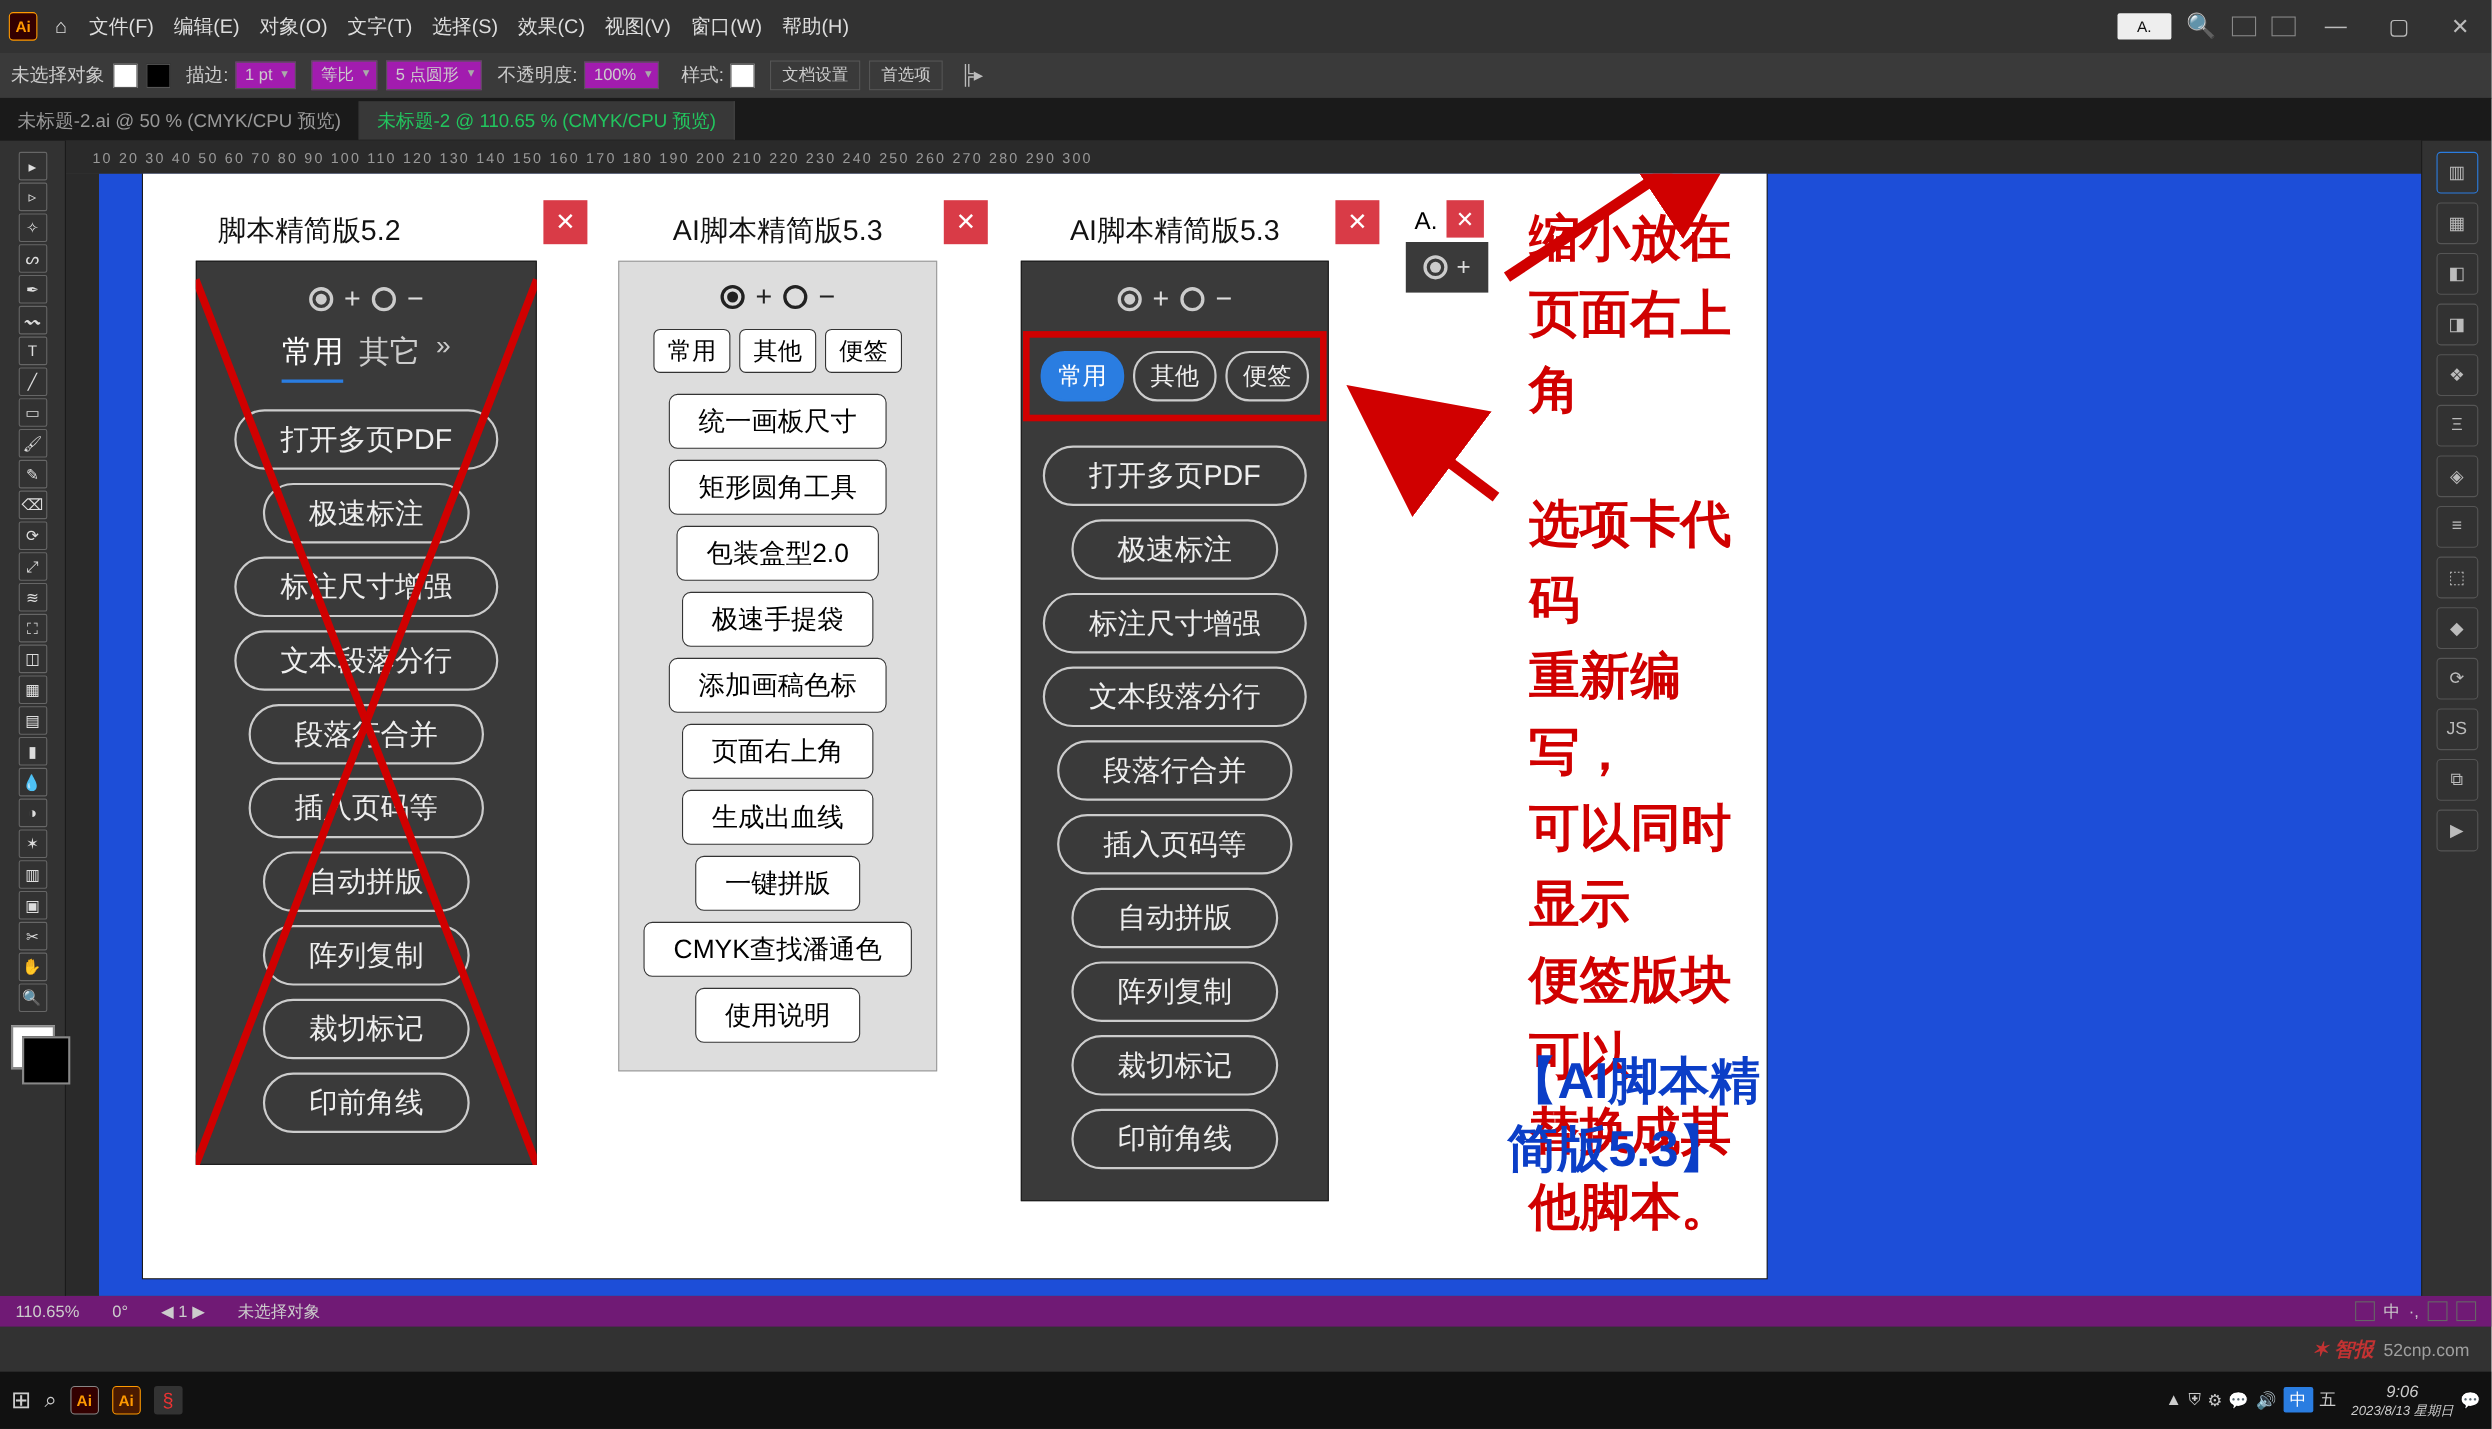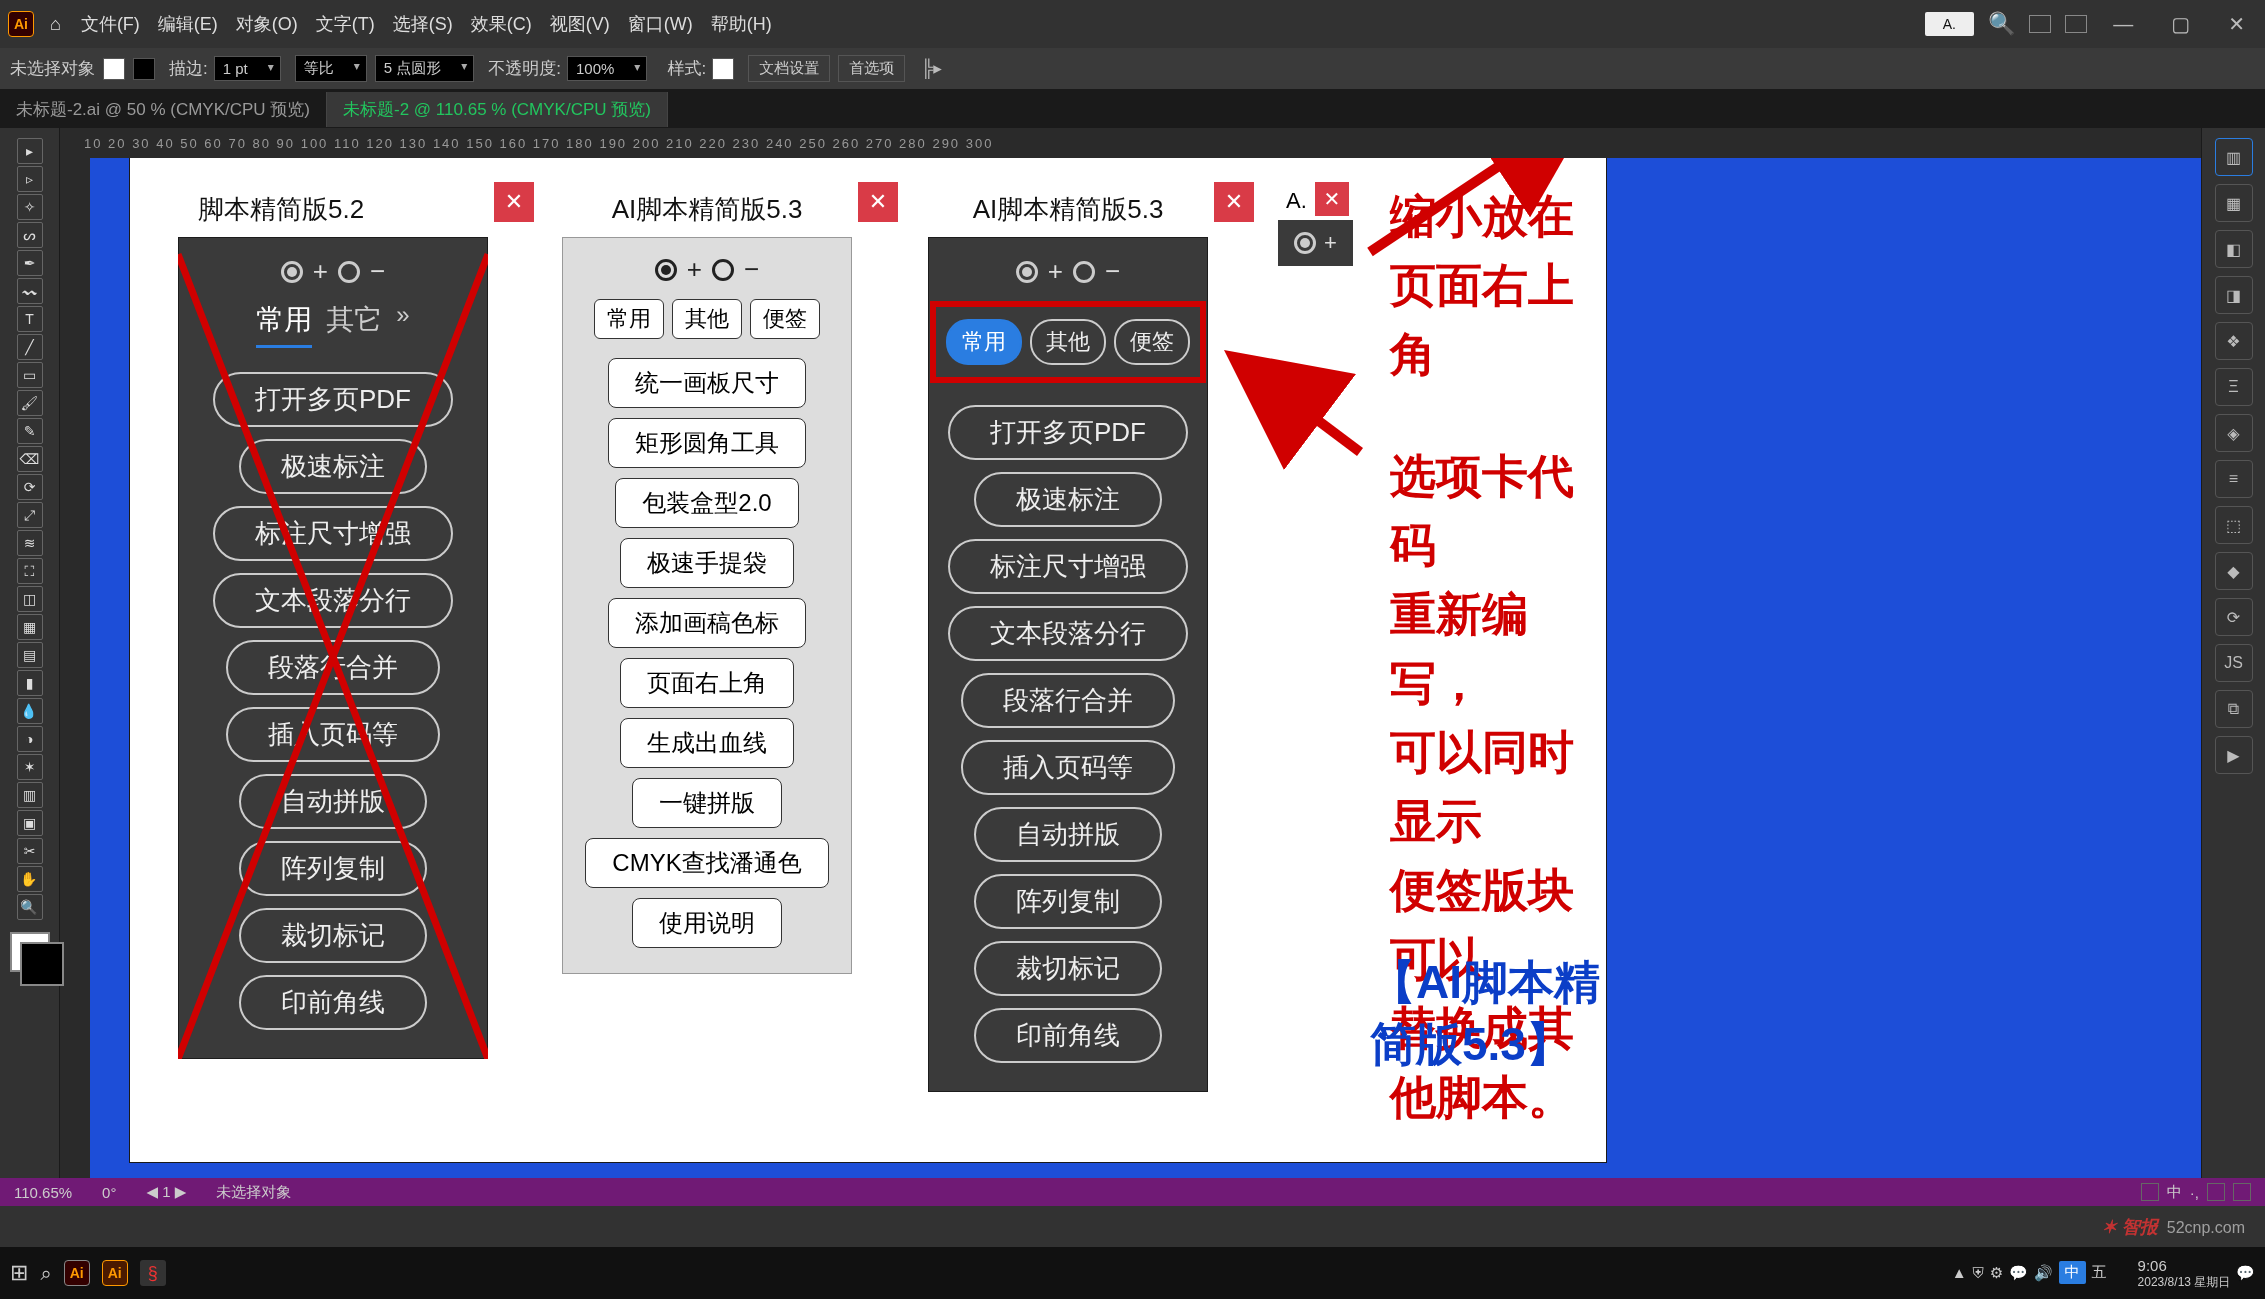--- a/index.html
+++ b/index.html
@@ -38,22 +38,22 @@
   .controlbar {
     background: #3a3a3a; height: 42px;
     display: flex; align-items: center; color: #ccc;
     font-size: 17px; padding: 0 10px; gap: 8px;
     border-bottom: 1px solid #1a1a1a;
   }
   .controlbar .field {
     display: flex; align-items: center; gap: 6px; padding: 0 6px;
   }
   .dropdown {
-    background: #000000; border: 1px solid #555;
-    padding: 3px 32px 3px 8px;
+    background: #a21caf; border: 1px solid #555;
+    padding: 3px 20px 3px 8px;
     position: relative; font-size: 15px;
   }
   .dropdown::after {
     content: "▾"; position: absolute; right: 6px; color: #aaa; font-size: 12px;
   }
   .swatch { width: 22px; height: 22px; background: #fff; border: 1px solid #555; }
   .ctrl-btn {
     border: 1px solid #555; padding: 3px 10px; font-size: 15px;
   }
 
@@ -488,19 +488,19 @@
   <span class="ai-logo" style="background:#4a1a00;border-color:#ff9a00">Ai</span>
   <span style="width:26px;height:26px;background:#333;color:#e33;border-radius:3px;display:flex;align-items:center;justify-content:center;font-size:18px;">§</span>
   <div class="taskbar-right">
     <span>▲</span>
     <span>⛨</span>
     <span>⚙</span>
     <span>💬</span>
     <span>🔊</span>
     <span style="background:#2a7de1;color:#fff;padding:2px 6px;border-radius:2px;">中</span>
     <span>五</span>
-    <div style="text-align:left;line-height:1.2;margin-left:25px;">
+    <div style="text-align:center;line-height:1.2;margin-left:8px;font-style:italic;">
       <div>9:06</div>
       <div style="font-size:12px;">2023/8/13 星期日</div>
     </div>
     <span>💬</span>
   </div>
 </div>
 
 </body></html>

